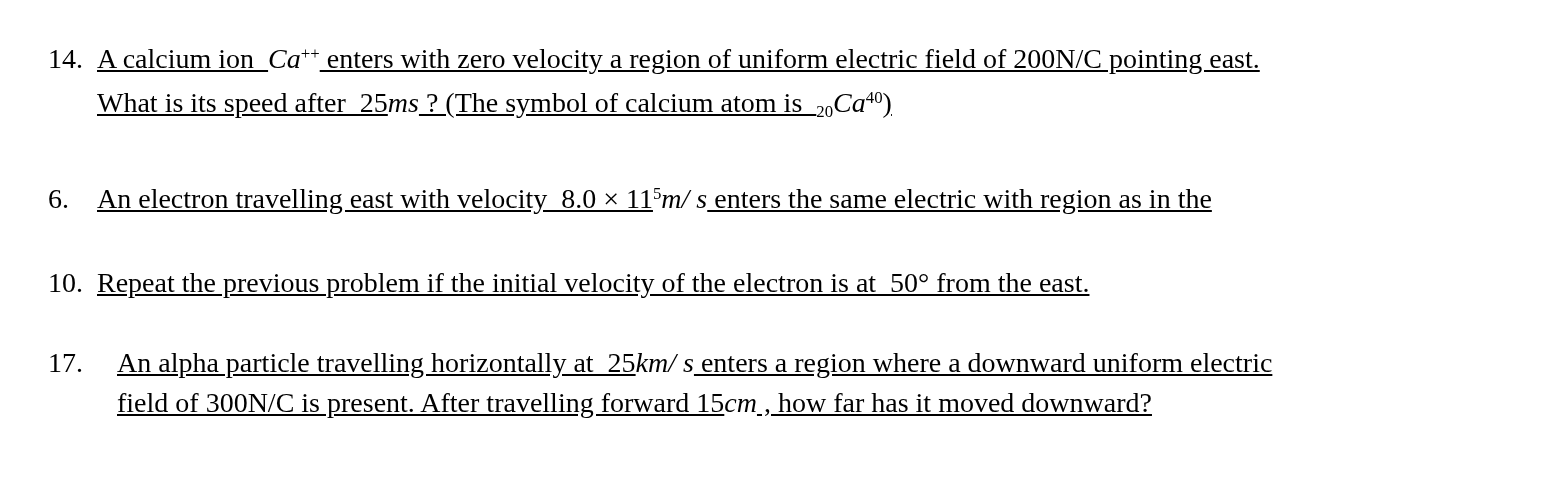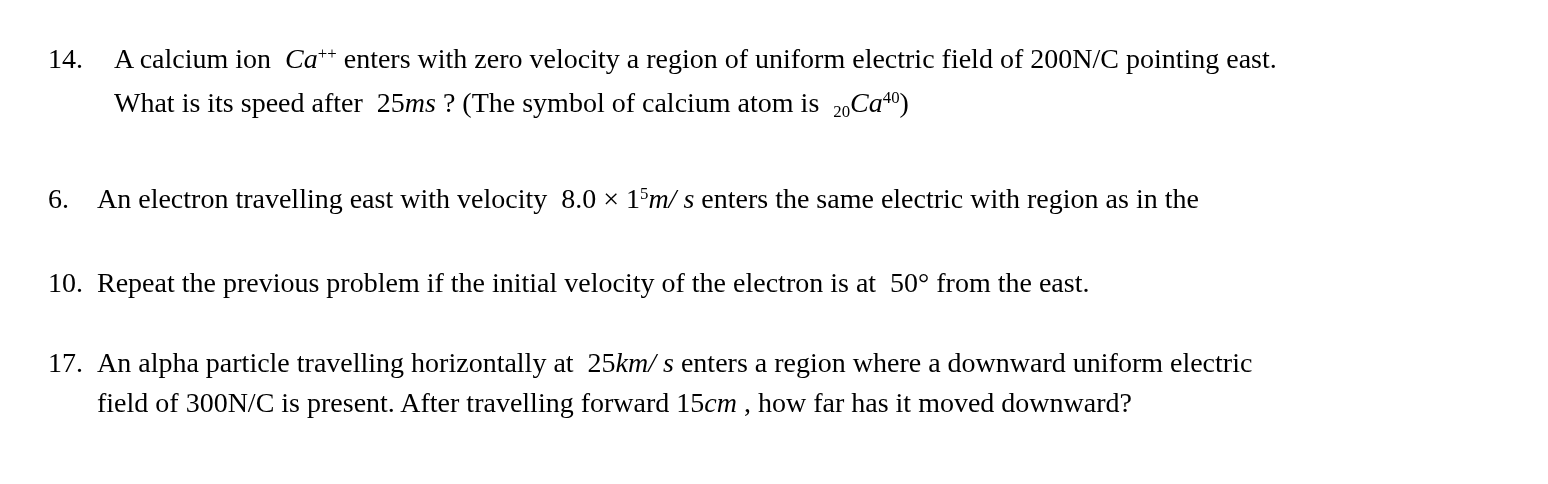--- a/index.html
+++ b/index.html
@@ -27,34 +27,35 @@
   }
   .problem {
     display: flex;
     align-items: flex-start;
     font-size: 28px;
     line-height: 40px;
     margin-bottom: 40px;
   }
   .problem:first-child {
     margin-bottom: 52px;
-    gap: 17px;
   }
   .problem:last-child {
     margin-bottom: 0;
+    gap: 20px;
   }
   .num {
     flex: 0 0 auto;
     width: 49px;
   }
   .body-text {
     white-space: pre-wrap;
   }
   .seg-normal {
     font-style: normal;
+    text-decoration: underline;
   }
   .seg-italic {
     font-style: italic;
   }
   .seg-sup {
     font-size: 0.6em;
     position: relative;
     top: -0.55em;
     font-style: normal;
   }
@@ -71,21 +72,21 @@
 
 <main class="page">
   <ol class="problems">
   <li class="problem">
     <span class="num">14.</span>
     <span class="body-text"><span class="seg-normal">A calcium ion  </span><span class="seg-italic">Ca</span><span class="seg-sup">++</span><span class="seg-normal"> enters with zero velocity a region of uniform electric field of 200N/C pointing east.</span><br><span class="seg-normal">What is its speed after  25</span><span class="seg-italic">ms</span><span class="seg-normal"> ? (The symbol of calcium atom is  </span><span class="seg-sub">20</span><span class="seg-italic">Ca</span><span class="seg-sup">40</span><span class="seg-normal">)</span></span>
   </li>
 
   <li class="problem">
     <span class="num">6.</span>
-    <span class="body-text"><span class="seg-normal">An electron travelling east with velocity  8.0 × 1</span><span class="seg-sup">5</span><span class="seg-italic">m/ s</span><span class="seg-normal"> enters the same electric with region as in the</span><br></span>
+    <span class="body-text"><span class="seg-normal">An electron travelling east with velocity  8.0 × 11</span><span class="seg-sup">5</span><span class="seg-italic">m/ s</span><span class="seg-normal"> enters the same electric with region as in the</span><br></span>
   </li>
 
   <li class="problem">
     <span class="num">10.</span>
     <span class="body-text"><span class="seg-normal">Repeat the previous problem if the initial velocity of the electron is at  50° from the east.</span></span>
   </li>
 
   <li class="problem">
     <span class="num">17.</span>
     <span class="body-text"><span class="seg-normal">An alpha particle travelling horizontally at  25</span><span class="seg-italic">km/ s</span><span class="seg-normal"> enters a region where a downward uniform electric</span><br><span class="seg-normal">field of 300N/C is present. After travelling forward 15</span><span class="seg-italic">cm</span><span class="seg-normal"> , how far has it moved downward?</span></span>

